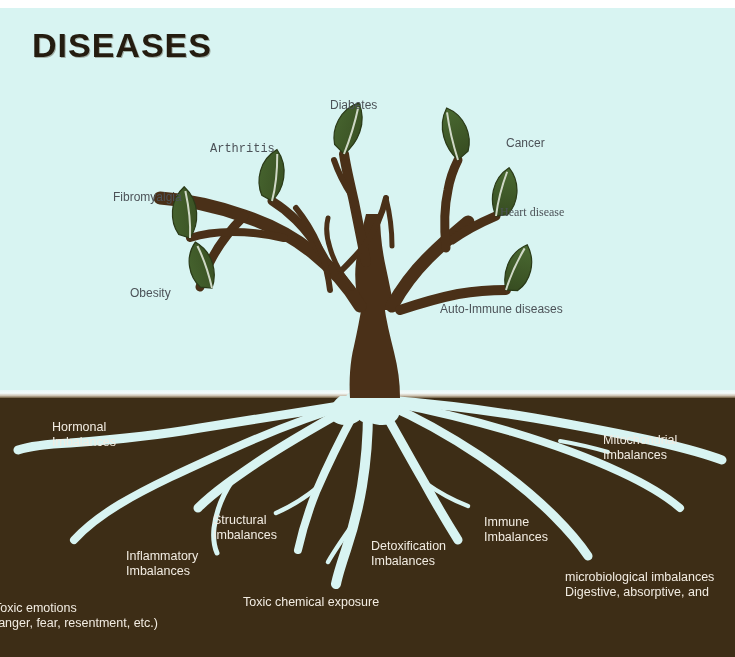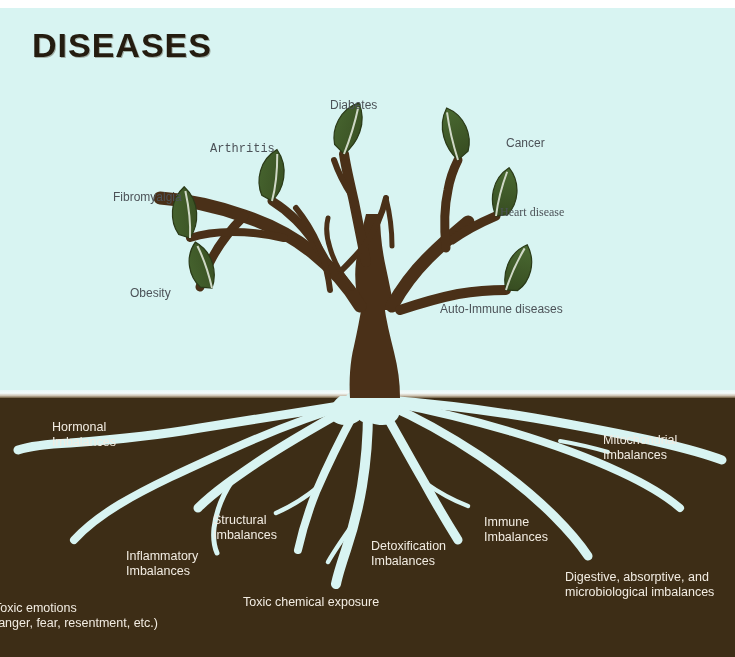--- a/index.html
+++ b/index.html
@@ -247,22 +247,22 @@
     <div>Detoxification</div>
     <div>Imbalances</div>
   </div>
 
   <div class="root-label" style="left:484px; top:515px;">
     <div>Immune</div>
     <div>Imbalances</div>
   </div>
 
   <div class="root-label" style="left:565px; top:570px;">
+    <div>microbiological imbalances</div>
     <div>Digestive, absorptive, and</div>
-    <div>microbiological imbalances</div>
   </div>
 
   <div class="root-label" style="left:243px; top:595px;">
     <div>Toxic chemical exposure</div>
   </div>
 
   <div class="root-label" style="left:-6px; top:601px;">
     <div>Toxic emotions</div>
     <div>(anger, fear, resentment, etc.)</div>
   </div>

